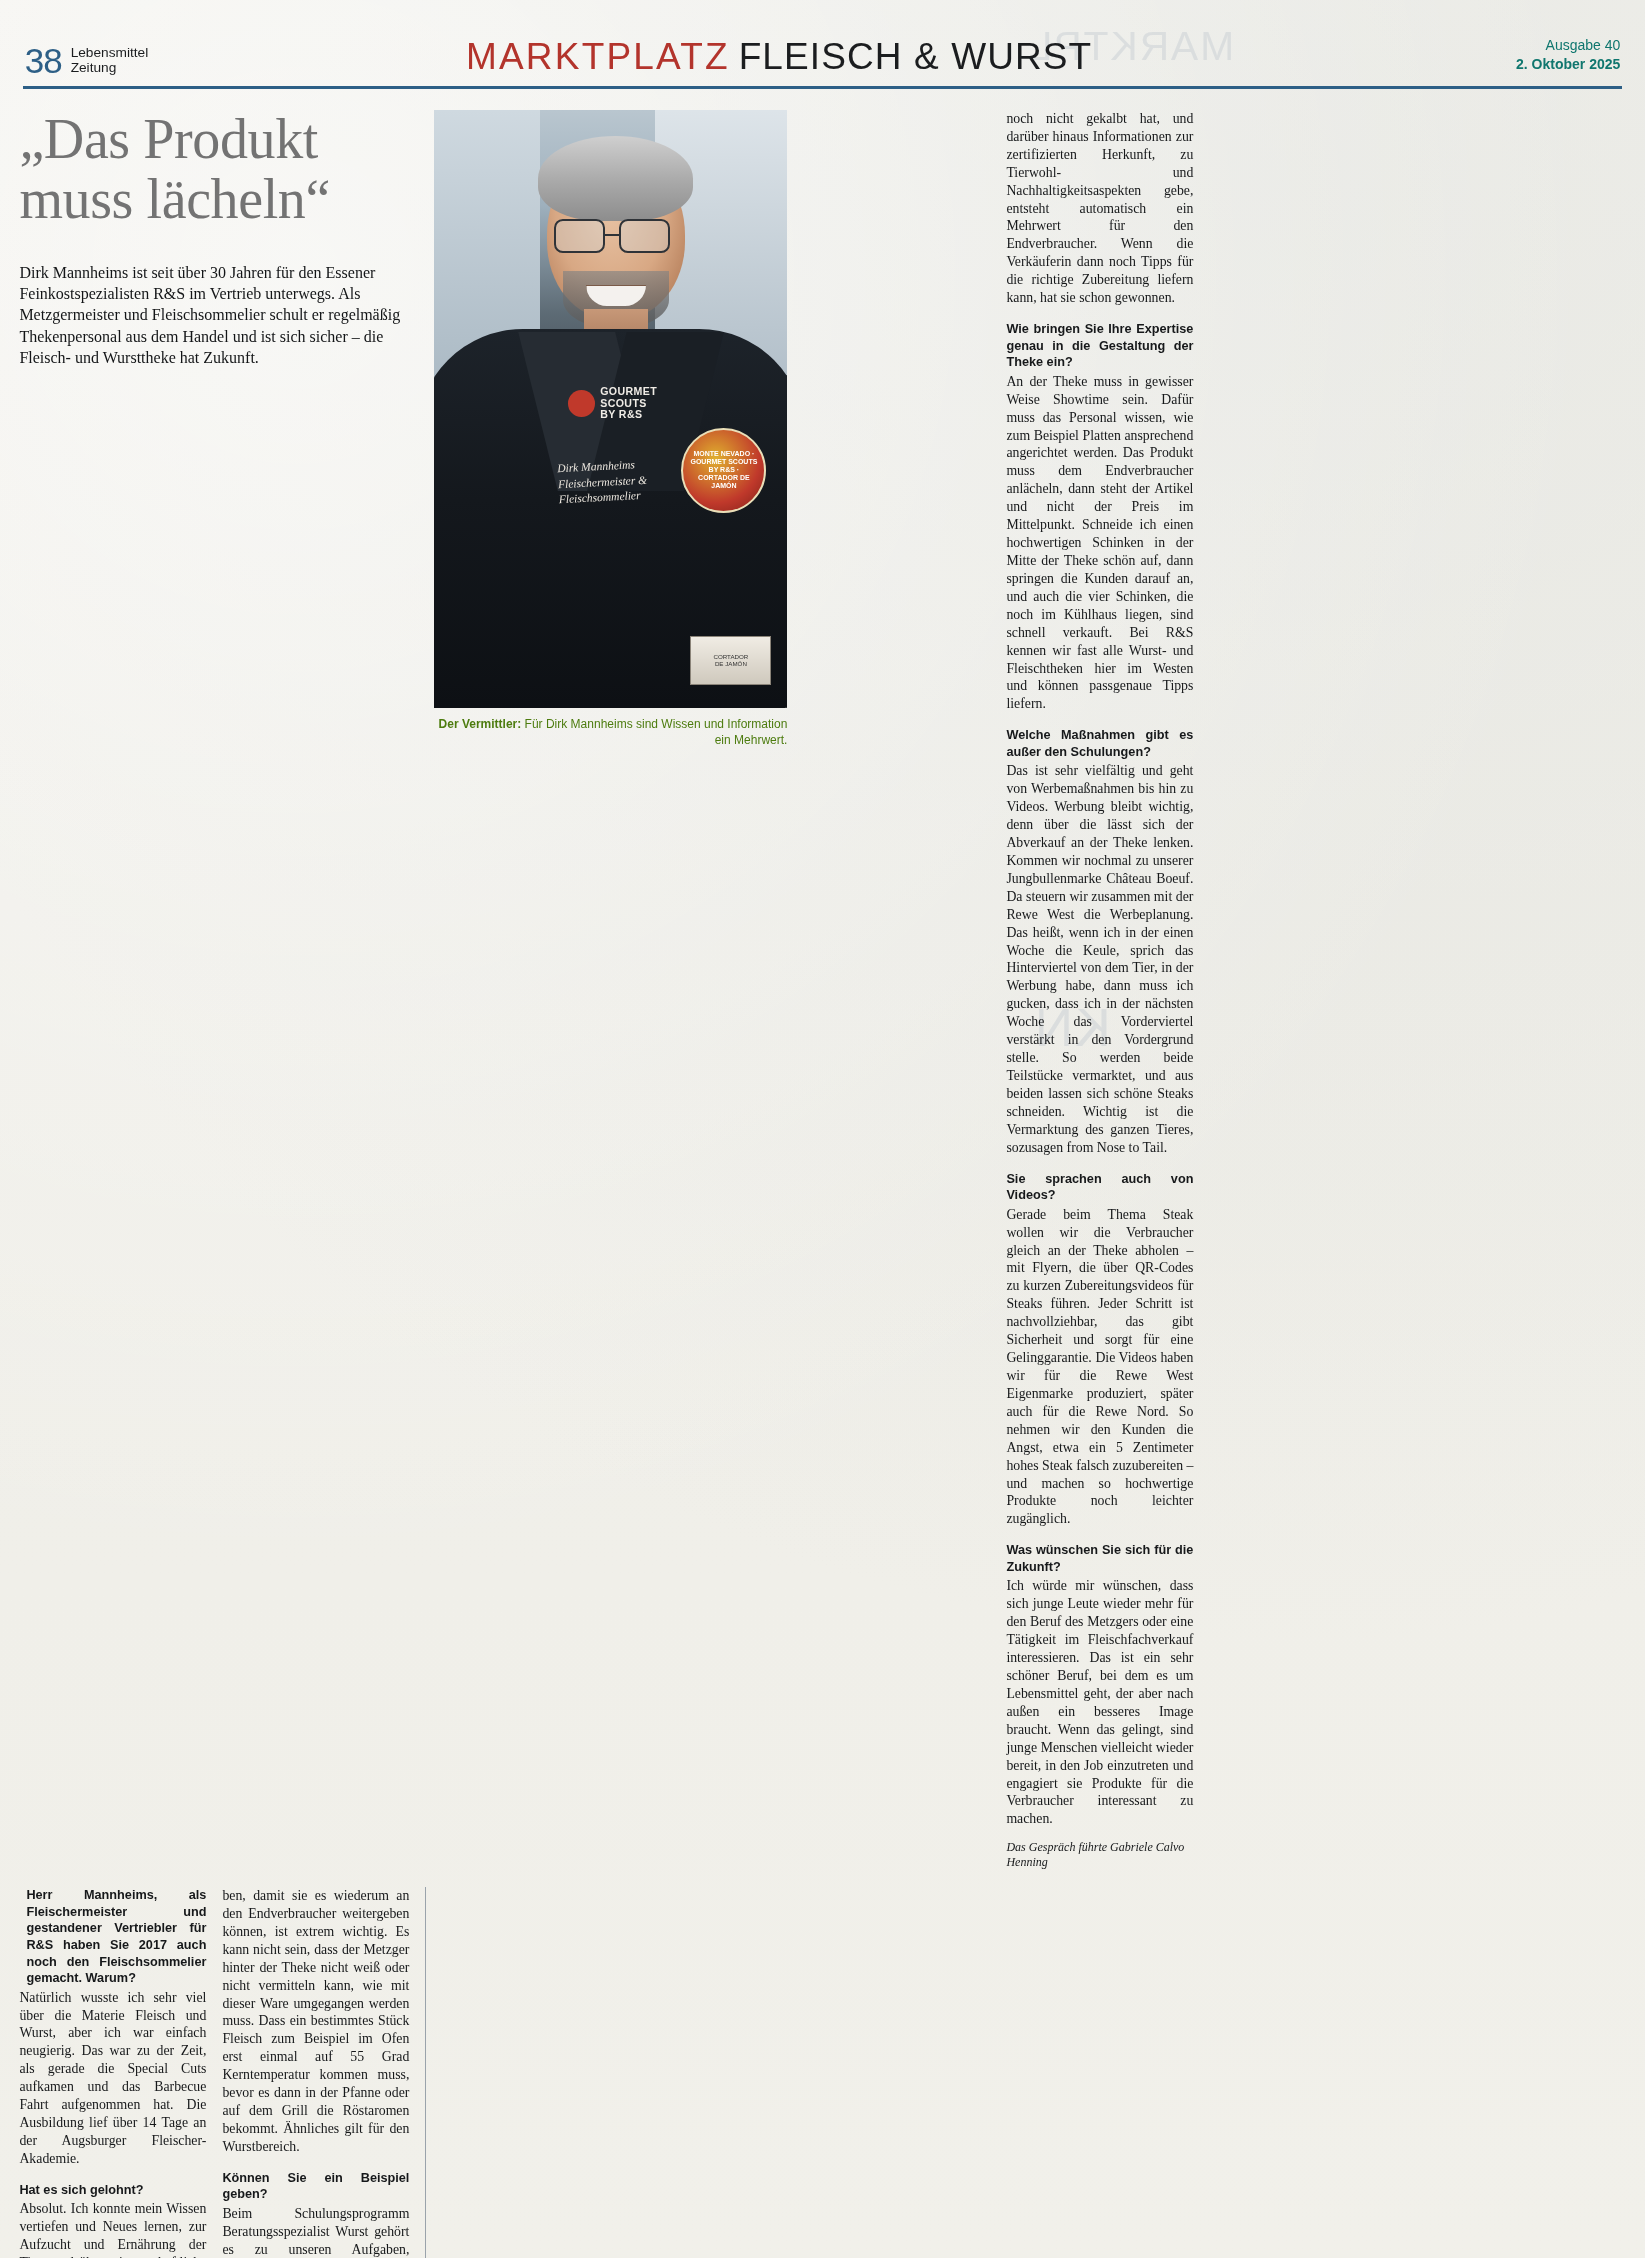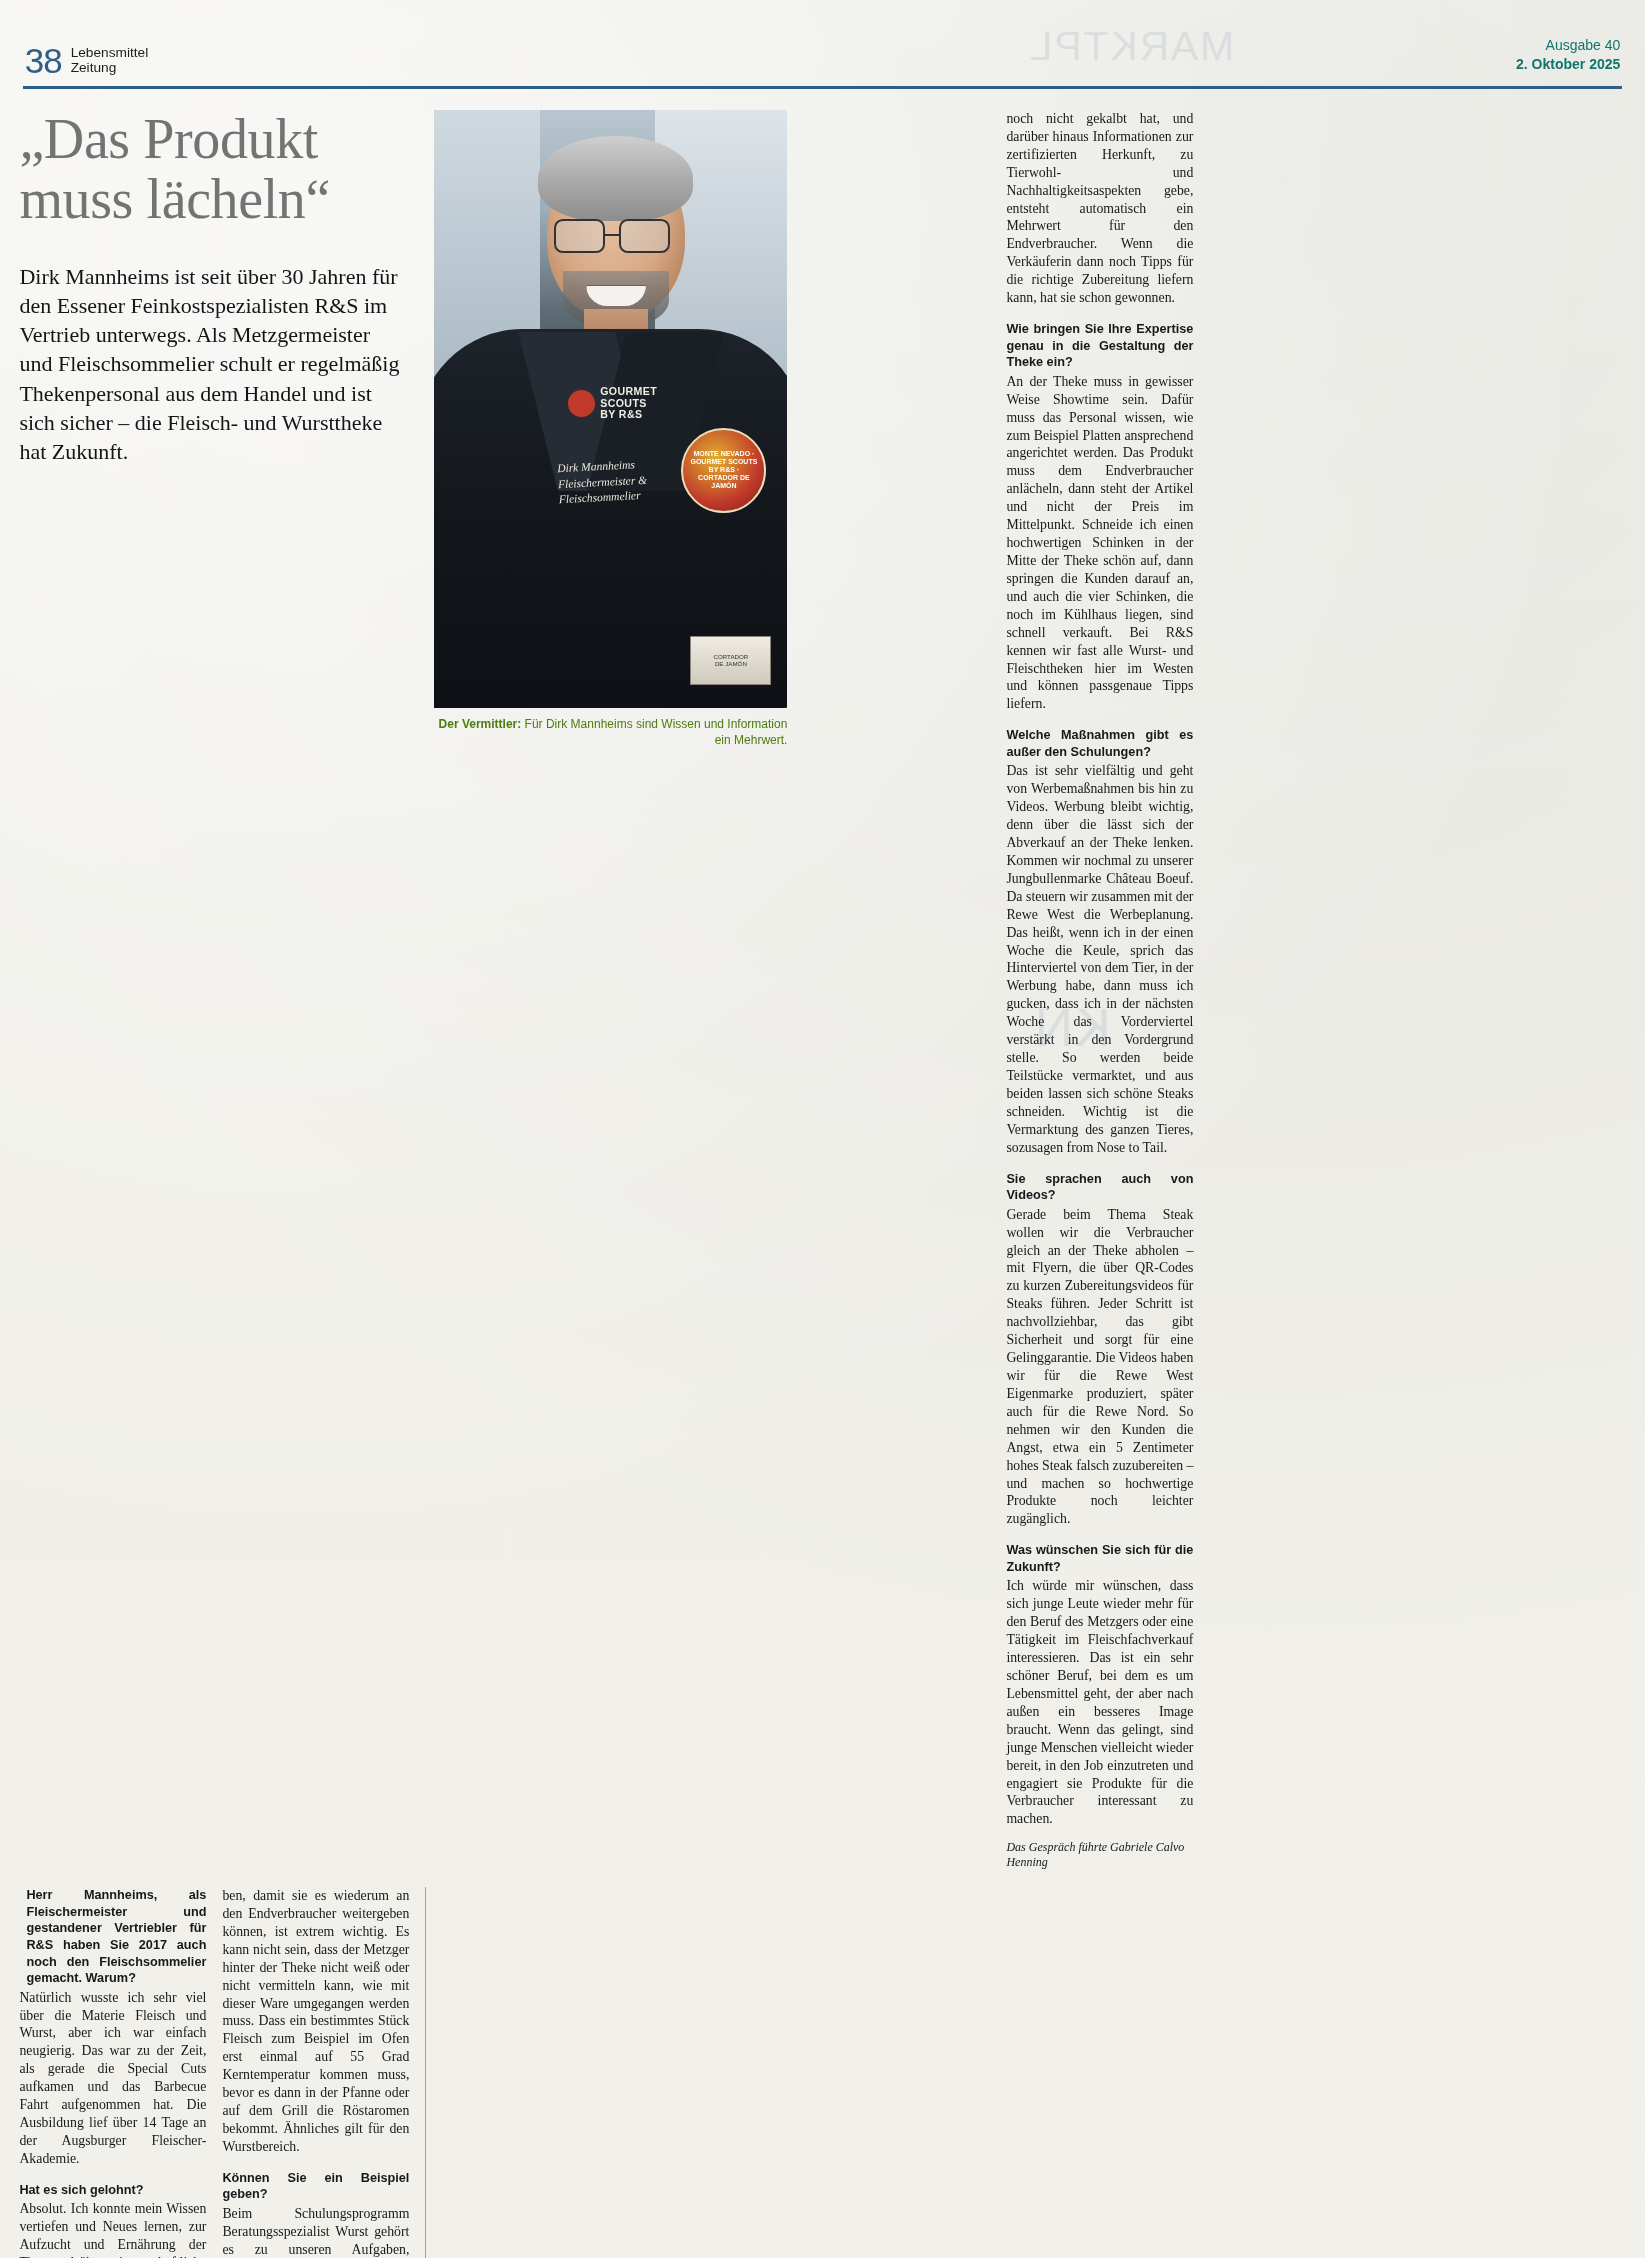--- a/index.html
+++ b/index.html
@@ -67,21 +67,21 @@
   
   .head-wrap { display: flex; gap: 0; margin-top: 21px; }
   .head-left { width: 399px; padding-right: 14px; }
   h1.headline {
     font-family: "Liberation Serif", serif;
     font-size: 56px; line-height: 1.07; font-weight: 400;
     letter-spacing: -0.4px; color: #737373;
   }
   p.standfirst {
     font-family: "Liberation Serif", serif;
-    font-size: 22px; line-height: 1.33; margin-top: 32px; color: #131517;
+    font-size: 16px; line-height: 1.33; margin-top: 32px; color: #131517;
   }
 
   
   .photo-col { width: 353px; }
   .photo {
     width: 353px; height: 598px; position: relative; overflow: hidden;
     background:
       linear-gradient(180deg, #b9c6cf 0%, #9eb0bd 16%, #5d6b75 34%, #2b3239 58%, #171b20 100%);
   }
   .ph-bg-l { position:absolute; left:0; top:0; width:106px; height:291px;
@@ -180,20 +180,24 @@
 <div class="page">
 
   <div class="masthead">
     <div class="folio">
       <div class="folio-num">38</div>
       <div class="folio-name">
         <div>Lebensmittel</div>
         <div>Zeitung</div>
       </div>
     </div>
+    <div class="section-title">
+      <span class="kicker">MARKTPLATZ</span>
+      <span class="rest">FLEISCH &amp; WURST</span>
+    </div>
     <div class="issue">
       <div>Ausgabe 40</div>
       <div class="date">2. Oktober 2025</div>
     </div>
   </div>
   <div class="rule-top"></div>
 
   <div class="head-wrap">
     <div class="head-left">
       <h1 class="headline">„Das Produkt muss lächeln“</h1>

